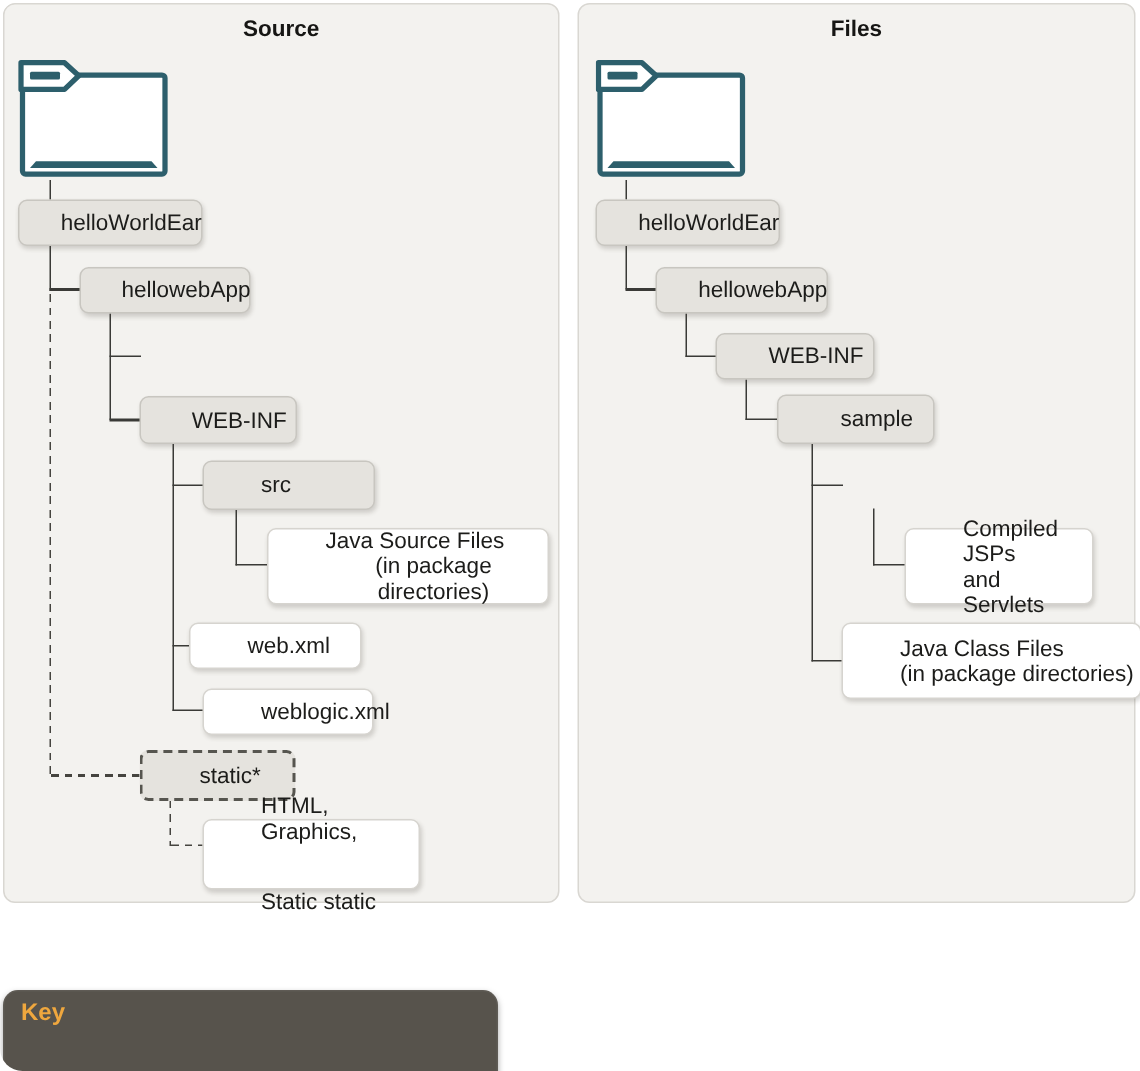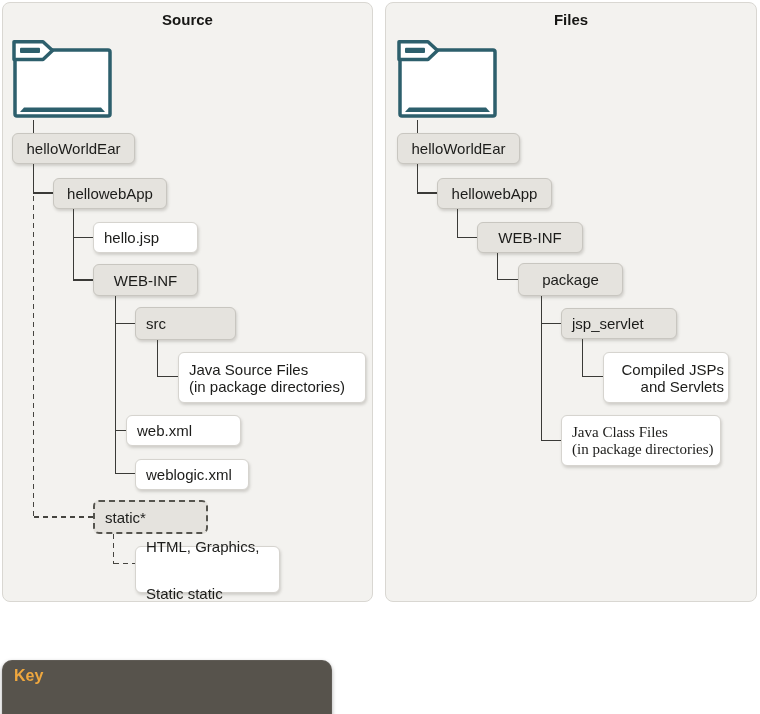--- a/index.html
+++ b/index.html
@@ -1,40 +1,40 @@
 <!DOCTYPE html>
 <html><head>
 <meta charset="utf-8">
 <style>
   html,body{margin:0;padding:0;background:#ffffff;}
   .stage{
     position:relative;width:760px;height:714px;
     font-family:"Liberation Sans","DejaVu Sans",sans-serif;
-    color:#1c1c1a;overflow:hidden;background:#ffffff;
+    color:#1c1c1a;overflow:hidden;background:#ffffff;border-radius:15px;
   }
   .panel{
     position:absolute;top:2px;height:600px;box-sizing:border-box;
     background:#f3f2ef;border:1px solid #d9d7d2;border-radius:8px;
   }
   .panel-title{
     position:absolute;top:8px;left:0;width:100%;text-align:center;
     font-weight:bold;font-size:15px;color:#161614;
   }
   .folder{position:absolute;}
   .node{
     position:absolute;box-sizing:border-box;font-size:15px;line-height:17px;
     border-radius:6px;display:flex;flex-direction:column;justify-content:center;
     box-shadow:1px 2px 3px rgba(80,78,70,.22);
   }
   .node.gray{background:#e5e3de;border:1px solid #c8c6c0;}
   .node.white{background:#ffffff;border:1px solid #d6d4cf;}
   .node.dashedbox{background:#e5e3de;border:2px dashed #56554f;box-shadow:none;}
   .node.center{align-items:center;text-align:center;padding:0 4px;}
   .node.left{align-items:flex-start;text-align:left;padding-left:10px;padding-right:4px;}
-  .node span{display:block;}
+  .node span{display:block;margin-left:28px;}
   .vline{position:absolute;width:1.6px;background:#3a3a37;}
   .hline{position:absolute;height:1.6px;background:#3a3a37;}
   .dvline{position:absolute;width:1.8px;
     background:repeating-linear-gradient(180deg,#45443f 0 5px,rgba(0,0,0,0) 5px 9px);}
   .dhline{position:absolute;height:1.8px;
     background:repeating-linear-gradient(90deg,#45443f 0 5px,rgba(0,0,0,0) 5px 9px);}
   .key-box{
     position:absolute;left:2px;top:660px;width:330px;height:82px;box-sizing:border-box;
     background:#57534c;border-radius:10px;
     box-shadow:0 2px 4px rgba(0,0,0,.35), inset 0 0 0 1px rgba(255,255,255,.05);
@@ -79,40 +79,37 @@
   <div class="dhline" style="left:34px;top:516px;width:59px;"></div>
   <div class="dvline" style="left:112.5px;top:534px;height:30px;"></div>
   <div class="dhline" style="left:114px;top:562.5px;width:21px;"></div>
 
   <div class="node gray center" style="left:12px;top:133px;width:123px;height:31px;">
     <span>helloWorldEar</span>
   </div>
   <div class="node gray center" style="left:53px;top:178px;width:114px;height:31px;">
     <span>hellowebApp</span>
   </div>
-  <div class="node white left" style="left:93px;top:222px;width:105px;height:31px;">
-    <span>hello.jsp</span>
-  </div>
   <div class="node gray center" style="left:93px;top:264px;width:105px;height:32px;">
     <span>WEB-INF</span>
   </div>
-  <div class="node gray left" style="left:135px;top:307px;width:101px;height:33px;text-align:center;">
+  <div class="node gray left" style="left:135px;top:307px;width:115px;height:33px;text-align:center;">
     <span>src</span>
   </div>
   <div class="node white left" style="left:178px;top:352px;width:188px;height:51px;text-align:center;">
     <span>Java Source Files</span>
     <span>(in package directories)</span>
   </div>
   <div class="node white left" style="left:126px;top:415px;width:115px;height:31px;">
     <span>web.xml</span>
   </div>
   <div class="node white left" style="left:135px;top:459px;width:114px;height:31px;">
     <span>weblogic.xml</span>
   </div>
-  <div class="node dashedbox left" style="left:93px;top:500px;width:115px;height:34px;">
+  <div class="node dashedbox left" style="left:93px;top:500px;width:104px;height:34px;">
     <span>static*</span>
   </div>
   <div class="node white left" style="left:135px;top:546px;width:145px;height:47px;gap:30px;">
     <span>HTML, Graphics,</span>
     <span>Static static</span>
   </div>
 
   <section class="panel" style="left:385px;width:372px;">
     <div class="panel-title">Files</div>
   </section>
@@ -140,30 +137,27 @@
   <div class="node gray center" style="left:397px;top:133px;width:123px;height:31px;">
     <span>helloWorldEar</span>
   </div>
   <div class="node gray center" style="left:437px;top:178px;width:115px;height:31px;">
     <span>hellowebApp</span>
   </div>
   <div class="node gray center" style="left:477px;top:222px;width:106px;height:31px;">
     <span>WEB-INF</span>
   </div>
   <div class="node gray center" style="left:518px;top:263px;width:105px;height:33px;">
-    <span>package</span>
-  </div>
-  <div class="node gray left" style="left:561px;top:308px;width:116px;height:31px;">
-    <span>jsp_servlet</span>
+    <span>sample</span>
   </div>
   <div class="node white left" style="left:603px;top:352px;width:126px;height:51px;align-items:flex-end;">
     <span>Compiled JSPs</span>
     <span>and Servlets</span>
   </div>
-  <div class="node white left" style="left:561px;top:415px;width:160px;height:51px;font-family:Liberation Serif, serif;">
+  <div class="node white left" style="left:561px;top:415px;width:200px;height:51px;">
     <span>Java Class Files</span>
     <span>(in package directories)</span>
   </div>
 
   <div class="key-box">
     <div class="key-title">Key</div>
   </div>
 
 </div>
 

